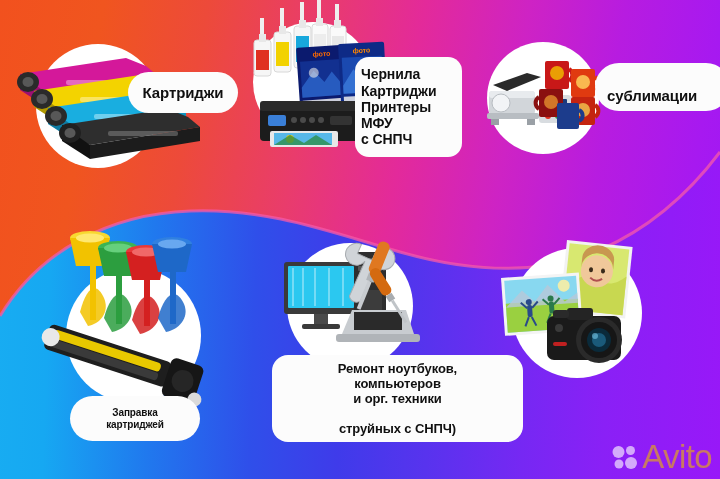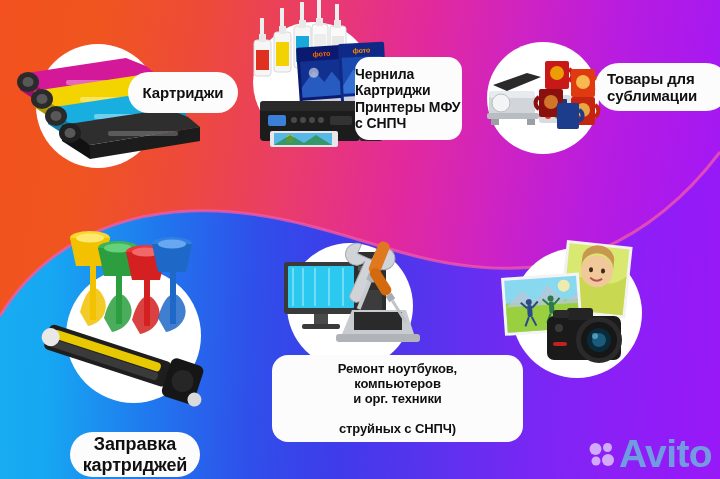--- a/index.html
+++ b/index.html
@@ -71,23 +71,23 @@
   .avito {
     position: absolute;
     right: 8px;
     bottom: 6px;
     display: flex;
     align-items: center;
     gap: 4px;
     opacity: 0.62;
   }
   .avito-word {
-    font-size: 39px;
-    font-weight: bold;
-    color: #5eead4;
+    font-size: 33px;
+    font-weight: normal;
+    color: #eab308;
     letter-spacing: -0.6px;
     line-height: 1;
   }
 </style>
 </head>
 <body>
 
 <div id="banner">
 
   <div class="bg-top"></div>
@@ -411,39 +411,39 @@
         <circle cx="12" cy="30" r="4" fill="#3A3A3A"></circle>
         <rect x="6" y="44" width="14" height="4" rx="2" fill="#C02020"></rect>
       </g>
     </svg>
   </div>
 
   <div class="pill" style="left:128px; top:72px; width:110px; height:41px; border-radius:21px; font-size:15px;">
     <span>Картриджи</span>
   </div>
 
-  <div class="pill" style="left:355px; top:57px; width:107px; height:83px; border-radius:14px;
-              font-size:14px; justify-content:flex-start; text-align:left;">
+  <div class="pill" style="left:355px; top:57px; width:107px; height:100px; border-radius:14px;
+              font-size:14px; justify-content:flex-start; padding-left:6px; text-align:left;">
     <span>
       <span>Чернила</span><br>
       <span>Картриджи</span><br>
       <span>Принтеры МФУ</span><br>
       <span>с СНПЧ</span>
     </span>
   </div>
 
   <div class="pill" style="left:595px; top:63px; width:135px; height:48px; border-radius:24px;
               font-size:15px; justify-content:flex-start; padding-left:12px; text-align:left;">
     <span>
-      <span>Товары для</span><br>
+      <br>
       <span>сублимации</span>
     </span>
   </div>
 
-  <div class="pill" style="left:70px; top:396px; width:130px; height:45px; border-radius:23px; font-size:18px;margin-top:36px;">
+  <div class="pill" style="left:70px; top:396px; width:130px; height:45px; border-radius:23px; font-size:10px;">
     <span>
       <span>Заправка</span><br>
       <span>картриджей</span>
     </span>
   </div>
 
   <div class="pill" style="left:272px; top:355px; width:251px; height:87px; border-radius:16px; font-size:13px;">
     <span>
       <span>Ремонт ноутбуков,</span><br>
       <span>компьютеров</span><br>

